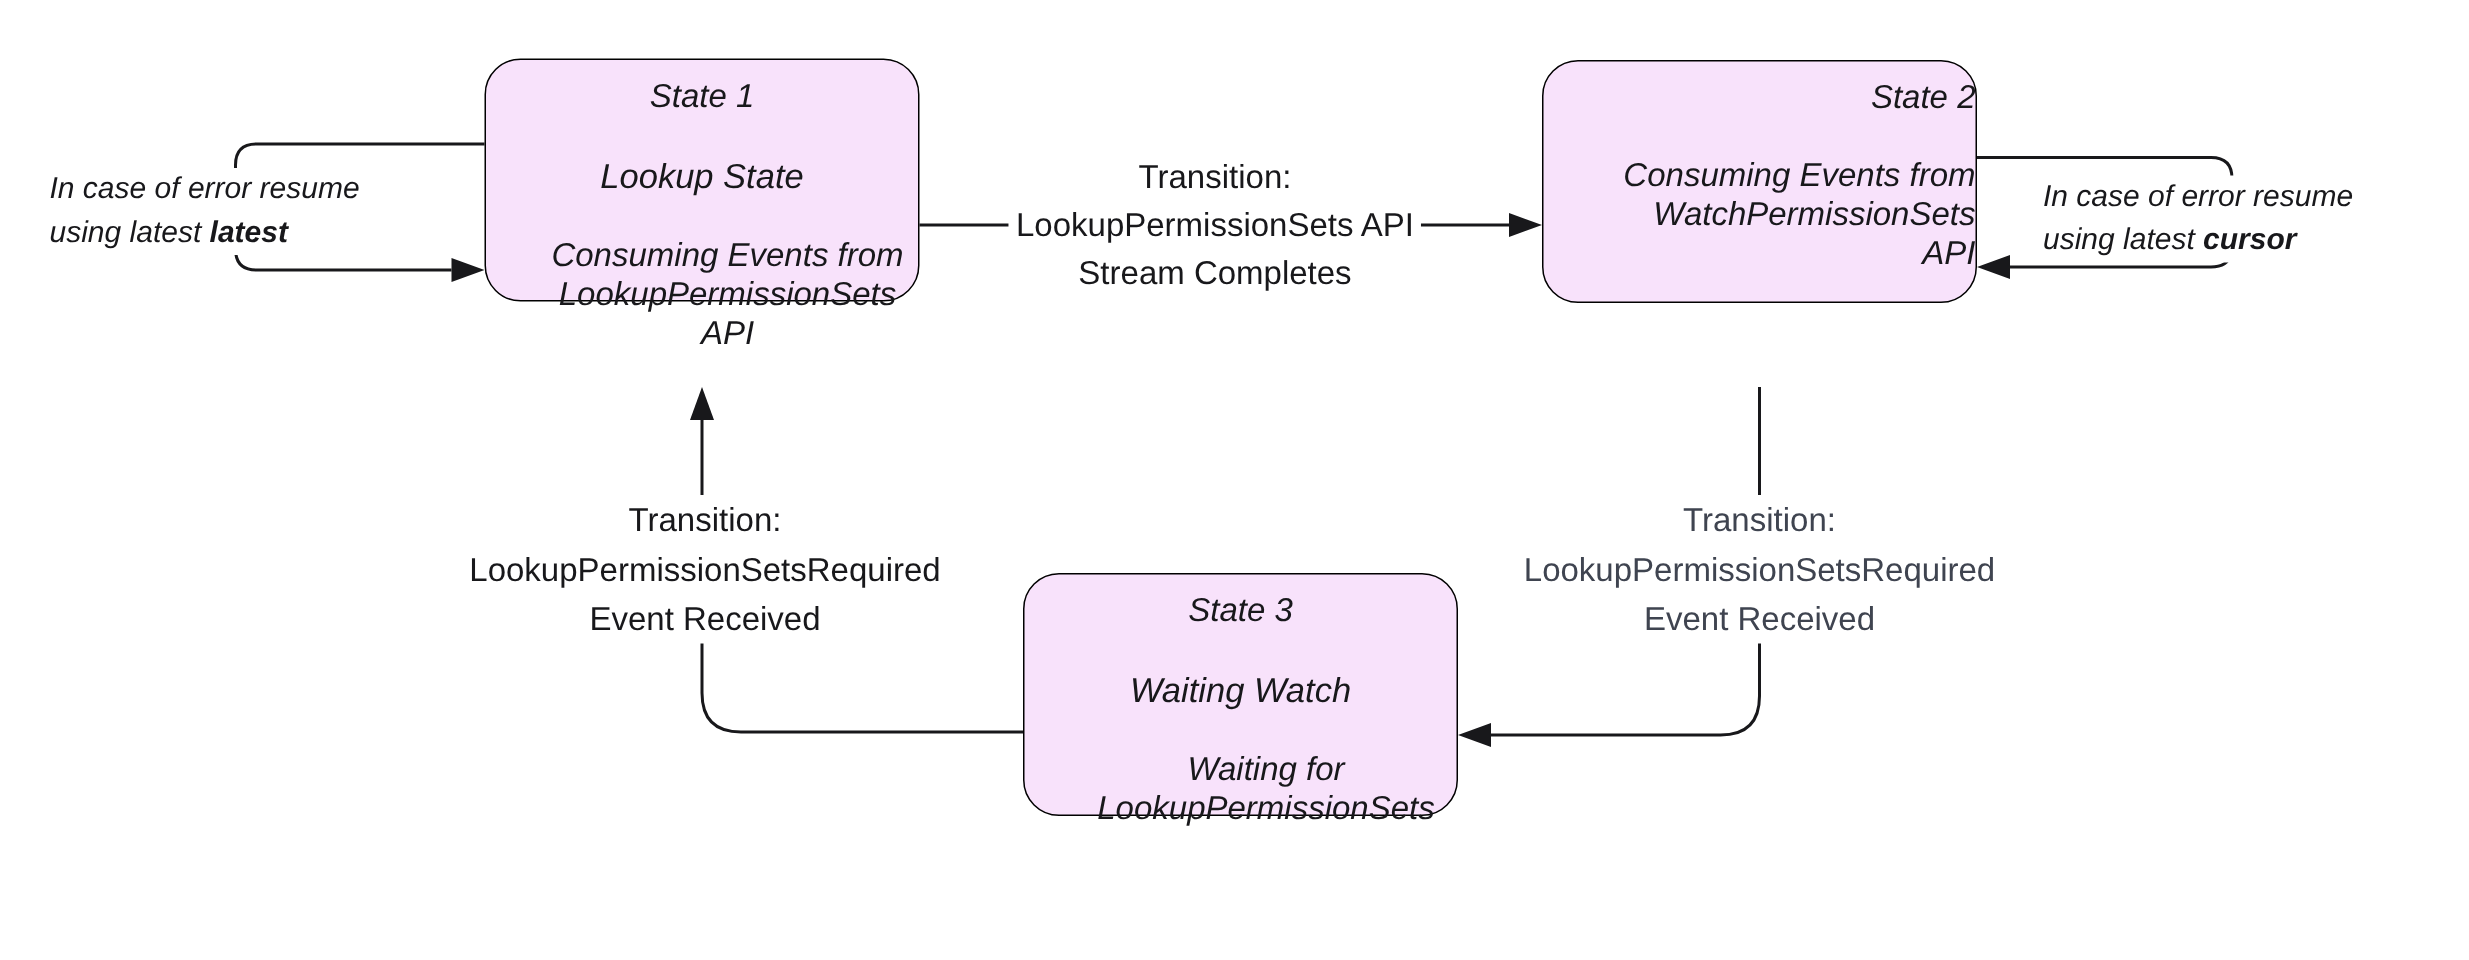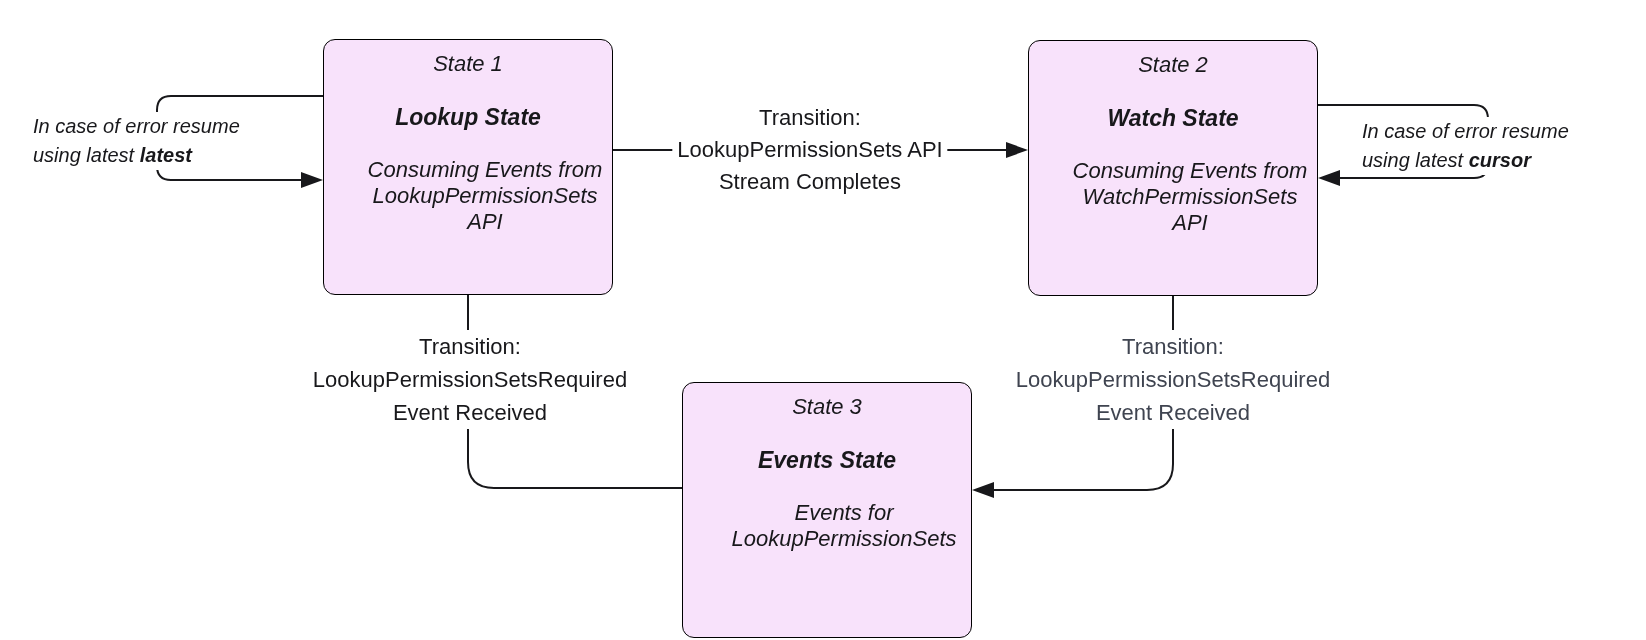--- a/index.html
+++ b/index.html
@@ -30,33 +30,33 @@
   svg.edges path {
     fill: none;
     stroke: var(--edge);
     stroke-width: 2;
   }
   svg.edges polygon { fill: var(--edge); stroke: none; }
 
   .state {
     position: absolute;
     width: 290px;
-    height: 256px;
+    height: 162px;
     background: var(--node-fill);
     border: 1.6px solid var(--node-border);
-    border-radius: 12px;
+    border-radius: 24px;
     text-align: center;
     font-style: italic;
     z-index: 2;
   }
   .state--1 { left: 323px; top: 39px; }
-  .state--2 { left: 1028px; top: 40px; }
+  .state--2 { left: 1028px; top: 40px; text-align: right; }
   .state--3 { left: 682px; top: 382px; }
   .s-label { margin-top: 11px; font-size: 22px; line-height: 26px; }
-  .s-title { margin-top: 26px; font-size: 23px; line-height: 28px; font-weight: bold; }
+  .s-title { margin-top: 26px; font-size: 23px; line-height: 28px; font-weight: normal; }
   .s-desc  { margin-top: 26px; font-size: 22px; line-height: 26px; margin-left: 34px; }
 
   .tlabel {
     position: absolute;
     transform: translateX(-50%);
     text-align: center;
     font-size: 22px;
     line-height: 33px;
     background: var(--background);
     padding: 0 5px;
@@ -108,33 +108,32 @@
     <div class="s-title">Lookup State</div>
     <div class="s-desc">
       <div>Consuming Events from</div>
       <div>LookupPermissionSets</div>
       <div>API</div>
     </div>
   </div>
 
   <div class="state state--2">
     <div class="s-label">State 2</div>
-    <div class="s-title">Watch State</div>
     <div class="s-desc">
       <div>Consuming Events from</div>
       <div>WatchPermissionSets</div>
       <div>API</div>
     </div>
   </div>
 
   <div class="state state--3">
     <div class="s-label">State 3</div>
-    <div class="s-title">Events State</div>
+    <div class="s-title">Waiting Watch</div>
     <div class="s-desc">
-      <div>Events for</div>
+      <div>Waiting for</div>
       <div>LookupPermissionSets</div>
     </div>
   </div>
 
   <div class="tlabel tlabel--mid">
     <div>Transition:</div>
     <div>LookupPermissionSets API</div>
     <div>Stream Completes</div>
   </div>
 

